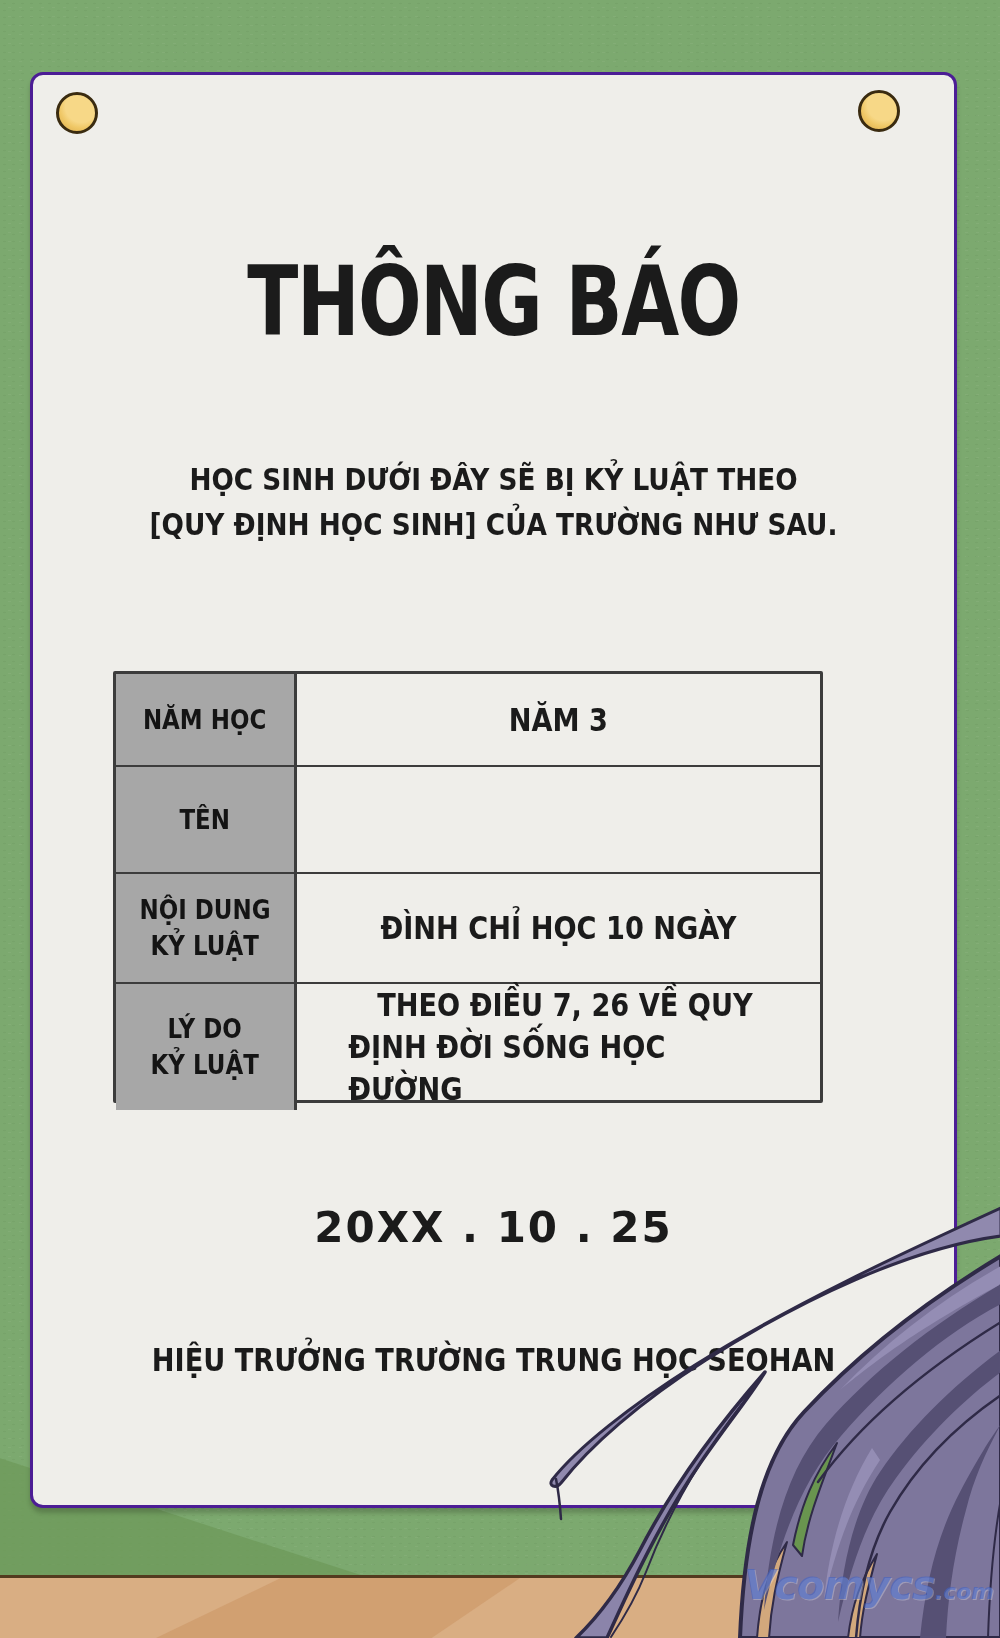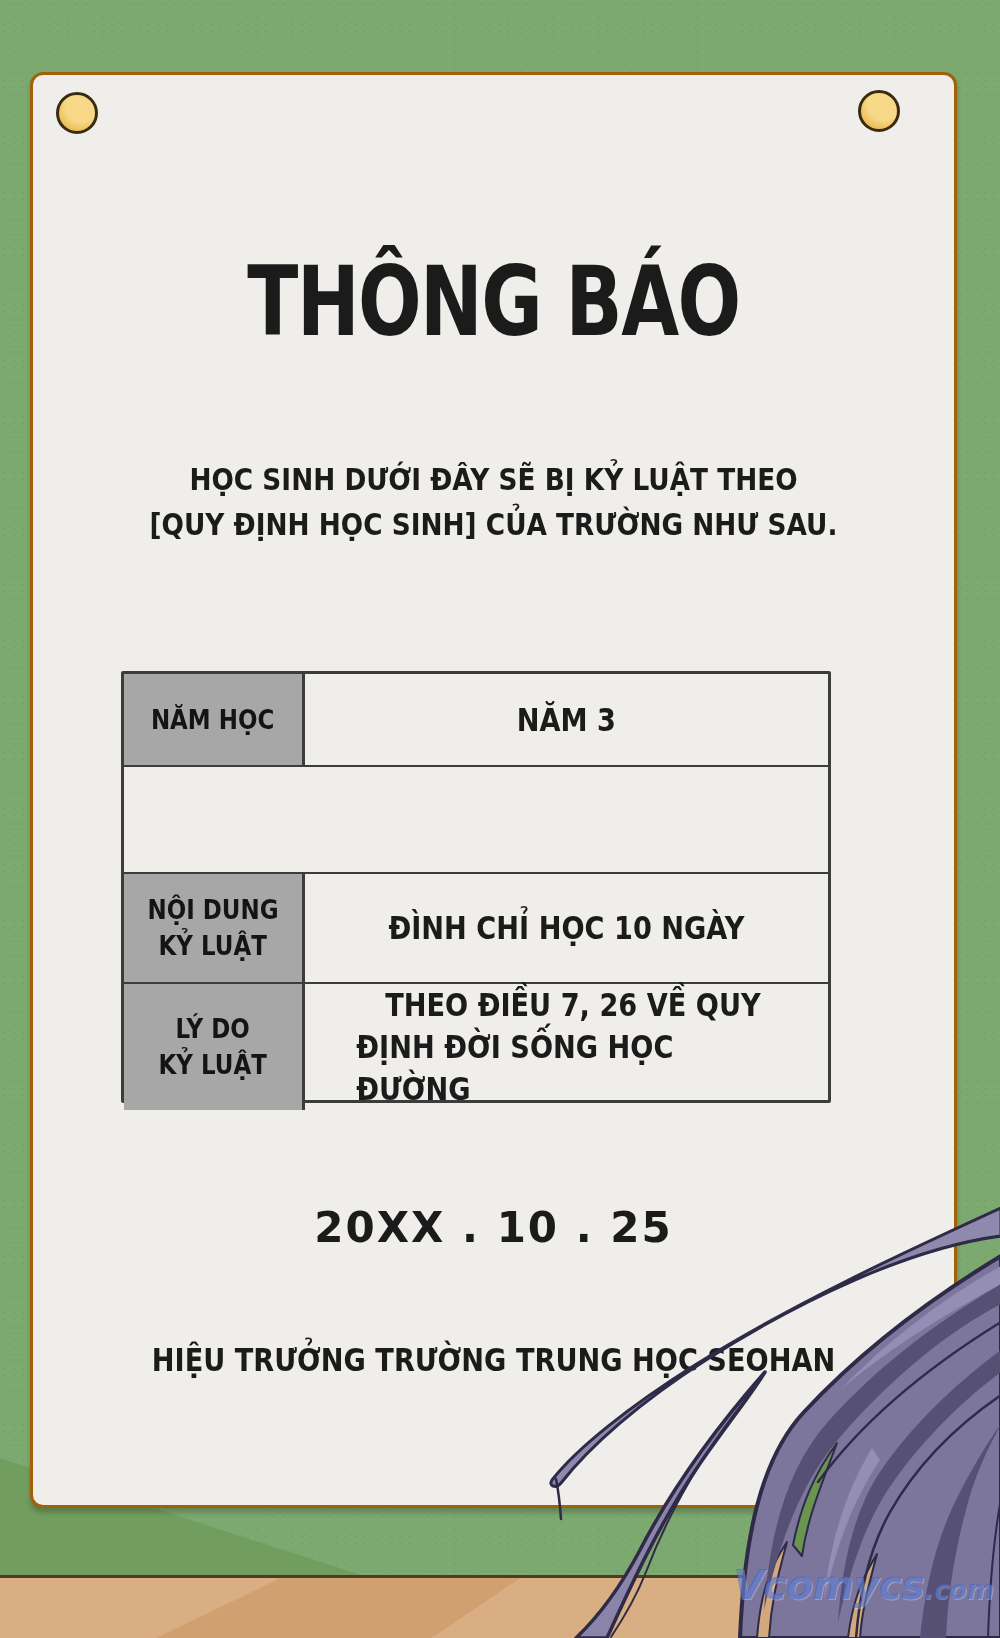--- a/index.html
+++ b/index.html
@@ -28,21 +28,21 @@
     background:#d9ae83;border-top:3px solid #533a1e;box-sizing:border-box;
   }
   .wall-shade{
     position:absolute;left:130px;top:1578px;width:520px;height:60px;
     background:#c9925f;opacity:.5;
     clip-path:polygon(5% 100%,29% 0,75% 0,58% 100%);
   }
   
   .paper{
     position:absolute;left:30px;top:72px;width:927px;height:1436px;
-    background:#efeeea;border:3px solid #a16207;border-radius:13px;
+    background:#efeeea;border:3px solid #4c1d95;border-radius:13px;
     box-sizing:border-box;box-shadow:0 5px 4px rgba(30,40,25,.25);
     color:#1b1b1b;
   }
   .pin{
     position:absolute;width:42px;height:42px;border-radius:50%;
     background:radial-gradient(circle at 62% 32%, #f7d887 0 48%, #efc765 66%, #d8a74a 100%);
     border:3px solid #3a2b10;box-sizing:border-box;
   }
   .pin.left{left:23px;top:17px;}
   .pin.right{left:825px;top:15px;}
@@ -51,21 +51,21 @@
     position:absolute;left:0;top:163px;width:100%;height:128px;line-height:128px;
     text-align:center;font-size:96px;font-weight:bold;letter-spacing:-2px;
     transform:scale(.78,1);transform-origin:50% 50%;white-space:nowrap;
   }
   .intro{
     position:absolute;left:0;top:382px;width:100%;text-align:center;
     font-size:31px;font-weight:bold;line-height:45px;white-space:nowrap;
   }
   
   .dtable{
-    position:absolute;left:88px;top:596px;width:710px;height:432px;
+    position:absolute;left:80px;top:596px;width:710px;height:432px;
     border:3px solid #3c3c3c;box-sizing:border-box;border-radius:2px;
     display:grid;grid-template-rows:93px 107px 110px auto;
   }
   .drow{display:grid;grid-template-columns:181px 1fr;border-bottom:2.5px solid #3c3c3c;}
   .drow:last-child{border-bottom:none;gap:13px;}
   .dlabel{
     background:#a7a7a7;border-right:3px solid #3c3c3c;
     display:flex;flex-direction:column;align-items:center;justify-content:center;
     font-size:27px;font-weight:bold;line-height:36px;color:#141414;text-align:center;
   }
@@ -82,21 +82,21 @@
     position:absolute;left:0;top:1266px;width:100%;text-align:center;
     font-size:32px;font-weight:bold;white-space:nowrap;
   }
   .hair-svg{position:absolute;left:0;top:0;width:1000px;height:1638px;}
   .watermark{
     position:absolute;right:6px;top:1562px;z-index:9;white-space:nowrap;
     font-style:italic;font-weight:bold;color:rgba(62,99,200,.55);
     text-shadow:1px 1px 0 rgba(255,255,255,.28);
   }
   .watermark .wm-main{font-size:40px;letter-spacing:-1px;}
-  .watermark .wm-suffix{font-size:26px;}
+  .watermark .wm-suffix{font-size:22px;}
 </style>
 </head>
 <body>
 
 <div class="screen">
 
   <div class="board"></div>
   <div class="board-shade"></div>
   <div class="wall"></div>
   <div class="wall-shade"></div>
@@ -117,20 +117,24 @@
         <div class="dlabel">
           <span class="cx">NĂM HỌC</span>
 
         </div>
         <div class="dvalue">
           <span class="cx">NĂM 3</span>
 
         </div>
       </div>
       <div class="drow">
+        <div class="dlabel">
+          <span class="cx">TÊN</span>
+
+        </div>
       </div>
       <div class="drow">
         <div class="dlabel">
           <span class="cx">NỘI DUNG</span>
           <span class="cx">KỶ LUẬT</span>
         </div>
         <div class="dvalue">
           <span class="cx">ĐÌNH CHỈ HỌC 10 NGÀY</span>
 
         </div>

